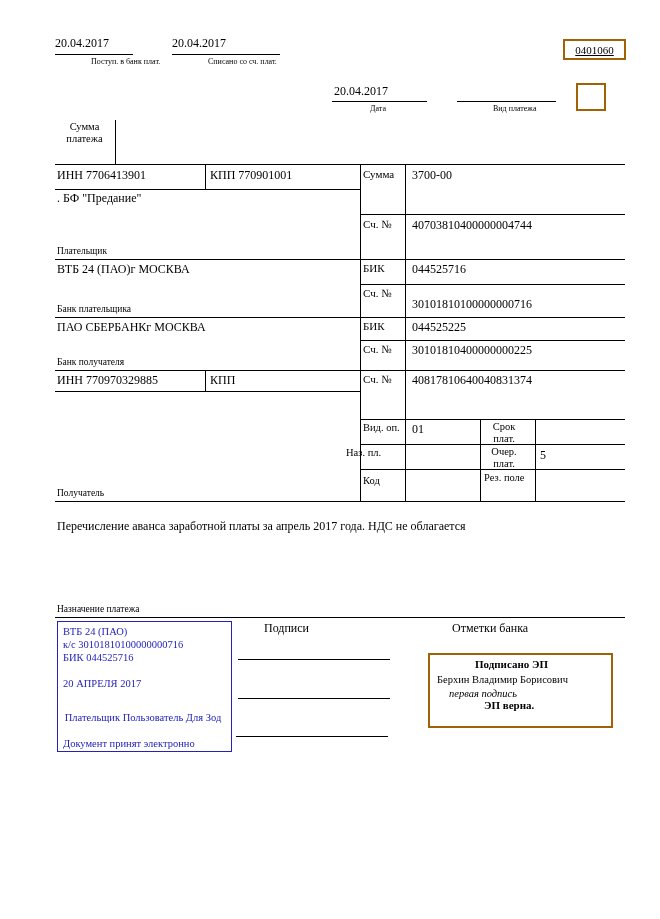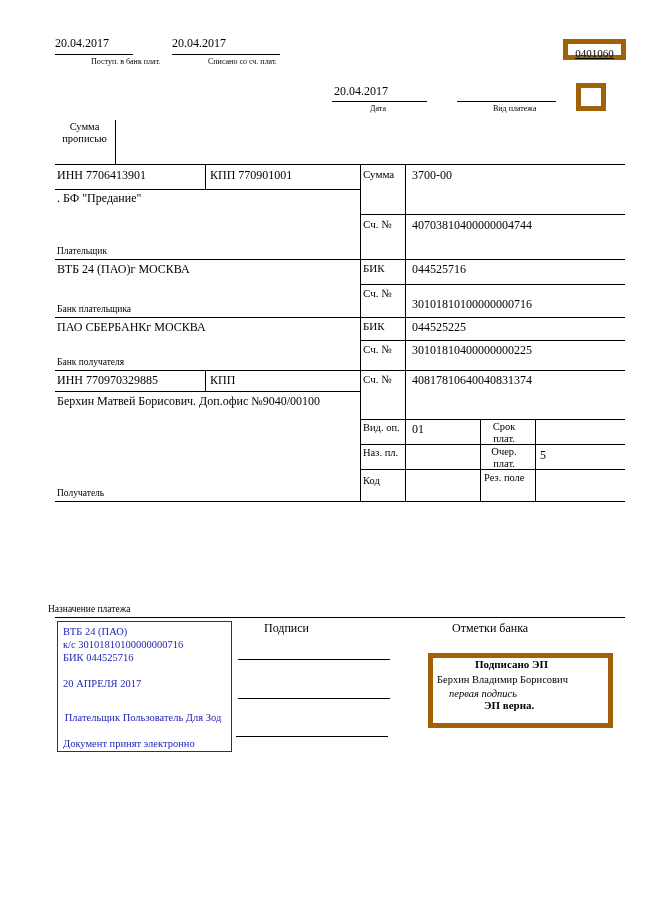--- a/index.html
+++ b/index.html
@@ -5,21 +5,21 @@
   * { margin:0; padding:0; box-sizing:border-box; }
   html,body { background:#ffffff; }
   .page {
     position:relative; width:660px; height:919px; background:#ffffff;
     font-family:"Liberation Serif", serif; color:#000; overflow:hidden;
   }
   .abs { position:absolute; white-space:nowrap; line-height:1.18;text-align:center; }
   .wrap { white-space:normal; }
   .hline { position:absolute; height:1px; background:#000; }
   .vline { position:absolute; width:1px; background:#000; }
-  .box { position:absolute; border:5px solid #a16207;text-decoration:underline; }
+  .box { position:absolute; border:2px solid #a16207;text-decoration:underline; }
   .bluebox { position:absolute; border:1px solid #2323bb; }
   .blue { color:#2323bb; }
   .t8  { font-size:8px;padding-left:36px; }
   .t9  { font-size:9.5px; }
   .t10 { font-size:10.5px; }
   .t11 { font-size:11px; }
   .t12 { font-size:12px; }
   .t13 { font-size:13px; }
   .bold { font-weight:bold; }
   .italic { font-style:italic; }
@@ -42,21 +42,21 @@
     <span>0401060</span>
   </div>
 
   <div class="abs t12" style="left:334px;top:84px">20.04.2017</div>
   <div class="hline" style="left:332px;top:101px;width:95px"></div>
   <div class="abs t8" style="left:334px;top:104px">Дата</div>
   <div class="hline" style="left:457px;top:101px;width:99px"></div>
   <div class="abs t8" style="left:457px;top:104px">Вид платежа</div>
   <div class="box" style="left:576px;top:83px;width:30px;height:28px"></div>
 
-  <div class="abs t10 wrap" style="left:57px;top:121px;width:55px">Сумма прописью</div>
+  <div class="abs t10 wrap" style="left:57px;top:121px;width:55px">Сумма платежа</div>
   <div class="vline" style="left:115px;top:120px;height:44px"></div>
 
   <div class="hline" style="left:55px;top:164px;width:570px"></div>
   <div class="hline" style="left:55px;top:189px;width:305px"></div>
   <div class="hline" style="left:360px;top:214px;width:265px"></div>
   <div class="hline" style="left:55px;top:259px;width:570px"></div>
   <div class="hline" style="left:360px;top:284px;width:265px"></div>
   <div class="hline" style="left:55px;top:317px;width:570px"></div>
   <div class="hline" style="left:360px;top:340px;width:265px"></div>
   <div class="hline" style="left:55px;top:370px;width:570px"></div>
@@ -93,33 +93,33 @@
   <div class="abs t11" style="left:363px;top:320px">БИК</div>
   <div class="abs t12" style="left:412px;top:320px">044525225</div>
   <div class="abs t11" style="left:363px;top:343px">Сч. №</div>
   <div class="abs t12" style="left:412px;top:343px">30101810400000000225</div>
   <div class="abs t9" style="left:57px;top:357px">Банк получателя</div>
 
   <div class="abs t12" style="left:57px;top:373px">ИНН 770970329885</div>
   <div class="abs t12" style="left:210px;top:373px">КПП</div>
   <div class="abs t11" style="left:363px;top:373px">Сч. №</div>
   <div class="abs t12" style="left:412px;top:373px">40817810640040831374</div>
-  <div class="abs t12" style="left:57px;top:394px">Берхин Матвей Борисович. Доп.офис №9040/00100</div>
 
   <div class="abs t10" style="left:363px;top:422px">Вид. оп.</div>
   <div class="abs t12" style="left:412px;top:422px">01</div>
   <div class="abs t10 wrap" style="left:484px;top:421px;width:40px">Срок плат.</div>
-  <div class="abs t10" style="left:363px;top:447px">Наз. пл.</div>
+  <div class="abs t10" style="left:346px;top:447px">Наз. пл.</div>
   <div class="abs t10 wrap" style="left:484px;top:446px;width:40px">Очер. плат.</div>
   <div class="abs t12" style="left:540px;top:448px">5</div>
   <div class="abs t10" style="left:363px;top:475px">Код</div>
   <div class="abs t10" style="left:484px;top:472px">Рез. поле</div>
   <div class="abs t9" style="left:57px;top:488px">Получатель</div>
 
-  <div class="abs t9" style="left:48px;top:604px">Назначение платежа</div>
+  <div class="abs t12" style="left:57px;top:519px">Перечисление аванса заработной платы за апрель 2017 года. НДС не облагается</div>
+  <div class="abs t9" style="left:57px;top:604px">Назначение платежа</div>
   <div class="hline" style="left:55px;top:617px;width:570px"></div>
 
   <div class="abs t12" style="left:264px;top:621px">Подписи</div>
   <div class="abs t12" style="left:452px;top:621px">Отметки банка</div>
 
   <div class="hline" style="left:238px;top:659px;width:152px"></div>
   <div class="hline" style="left:238px;top:698px;width:152px"></div>
   <div class="hline" style="left:236px;top:736px;width:152px"></div>
 
   <div class="bluebox" style="left:57px;top:621px;width:175px;height:131px"></div>

